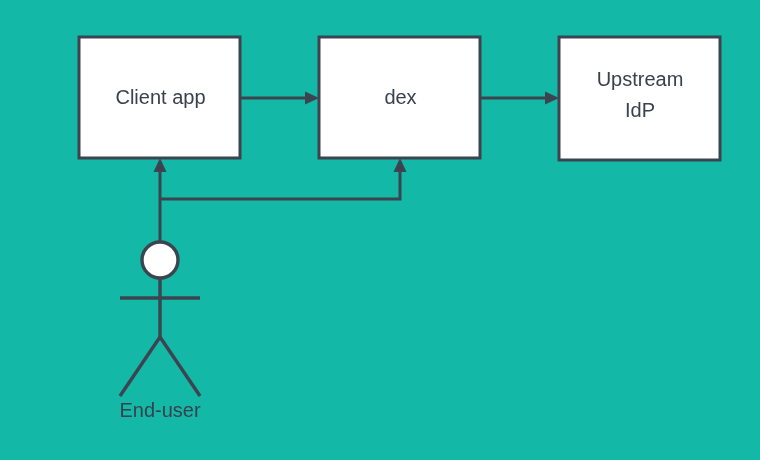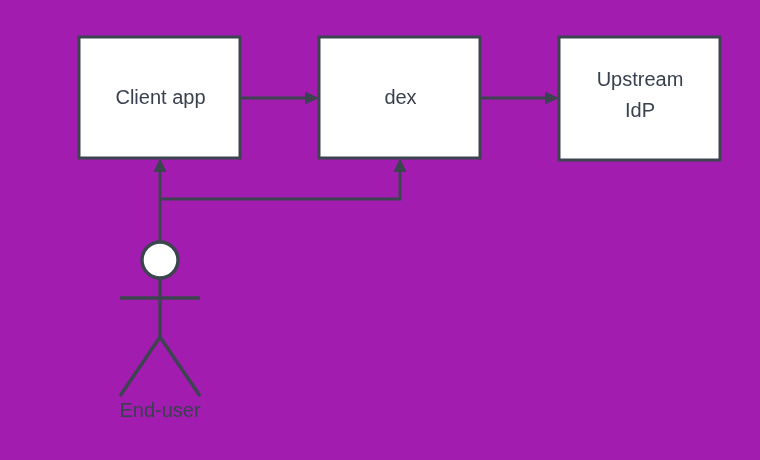--- a/index.html
+++ b/index.html
@@ -8,21 +8,21 @@
     padding: 0;
     background: #ffffff;
   }
   body {
     font-family: "Liberation Sans", sans-serif;
   }
   #canvas {
     position: relative;
     width: 760px;
     height: 460px;
-    background: #a21caf;
+    background: #14b8a6;
     overflow: hidden;
   }
   #diagram-svg {
     position: absolute;
     left: 0;
     top: 0;
     width: 760px;
     height: 460px;
     display: block;
   }

